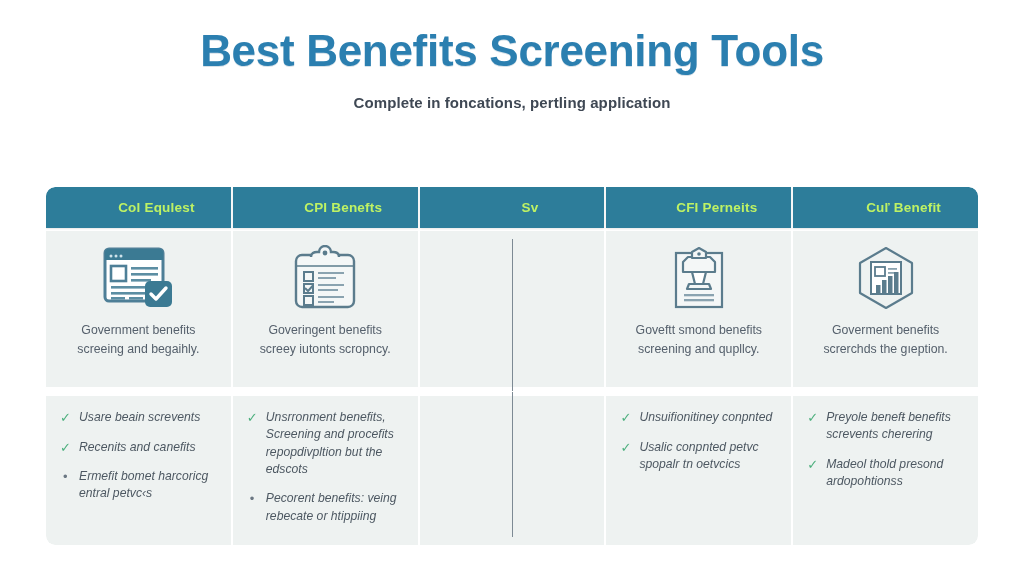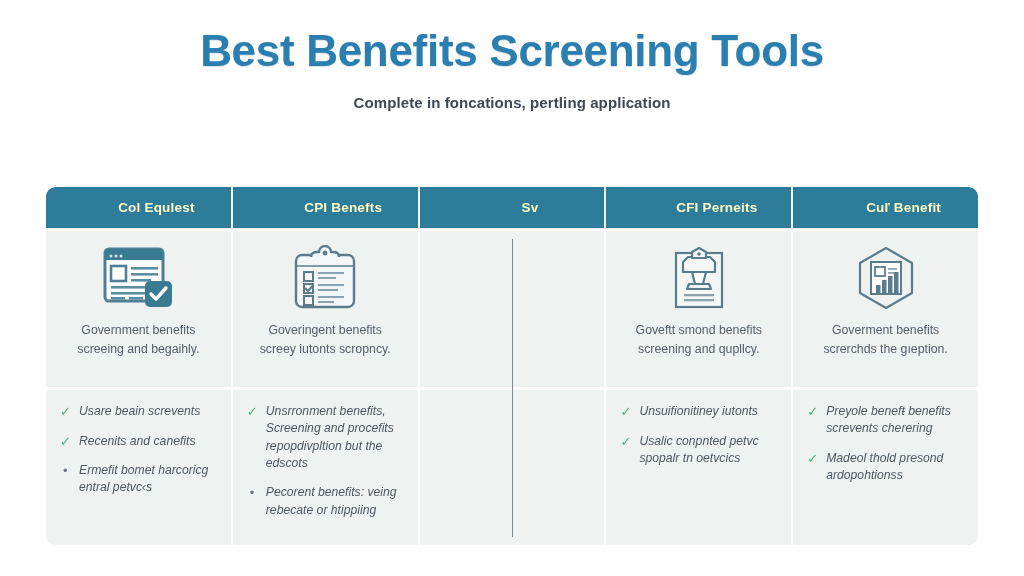--- a/index.html
+++ b/index.html
@@ -69,39 +69,39 @@
   .thead {
     display: flex;
     height: 41px;
     flex: 0 0 41px;
     gap: 2px;
   }
 
   .th {
     flex: 1 1 0;
     background: #2d7d9a;
-    color: #fef9c3;
+    color: #bef264;
     font-size: 13.5px;
     font-weight: bold;
     display: flex;
     align-items: center;
     justify-content: center;
     letter-spacing: 0.2px;
     position: relative;
     box-shadow: 0 1px 2px rgba(0,0,0,0.10);
     padding-left: 36px;
   }
   .th:first-child { border-top-left-radius: 9px; }
   .th:last-child  { border-top-right-radius: 9px; }
 
   .tbody {
     display: flex;
     flex-direction: column;
     flex: 1 1 auto;
-    gap: 3px;
+    gap: 9px;
     padding-top: 3px;
   }
 
   .trow {
     display: flex;
     gap: 2px;
   }
   .trow-icons { flex: 0 0 156px; }
   .trow-list  { flex: 1 1 auto; }
 
@@ -336,21 +336,21 @@
           </div>
 
           <div class="td td-list divider-col">
             <div class="vline"></div>
           </div>
 
           <div class="td td-list">
             <ul class="feat-list">
               <li class="feat-item">
                 <span class="marker check">✓</span>
-                <span class="feat-text">Unsuifionitiney iutonts</span>
+                <span class="feat-text">Unsuifionitiney conpnted</span>
               </li>
               <li class="feat-item">
                 <span class="marker check">✓</span>
                 <span class="feat-text">Usalic conpnted petvc spopalr tn oetvcics</span>
               </li>
             </ul>
           </div>
 
           <div class="td td-list">
             <ul class="feat-list">

